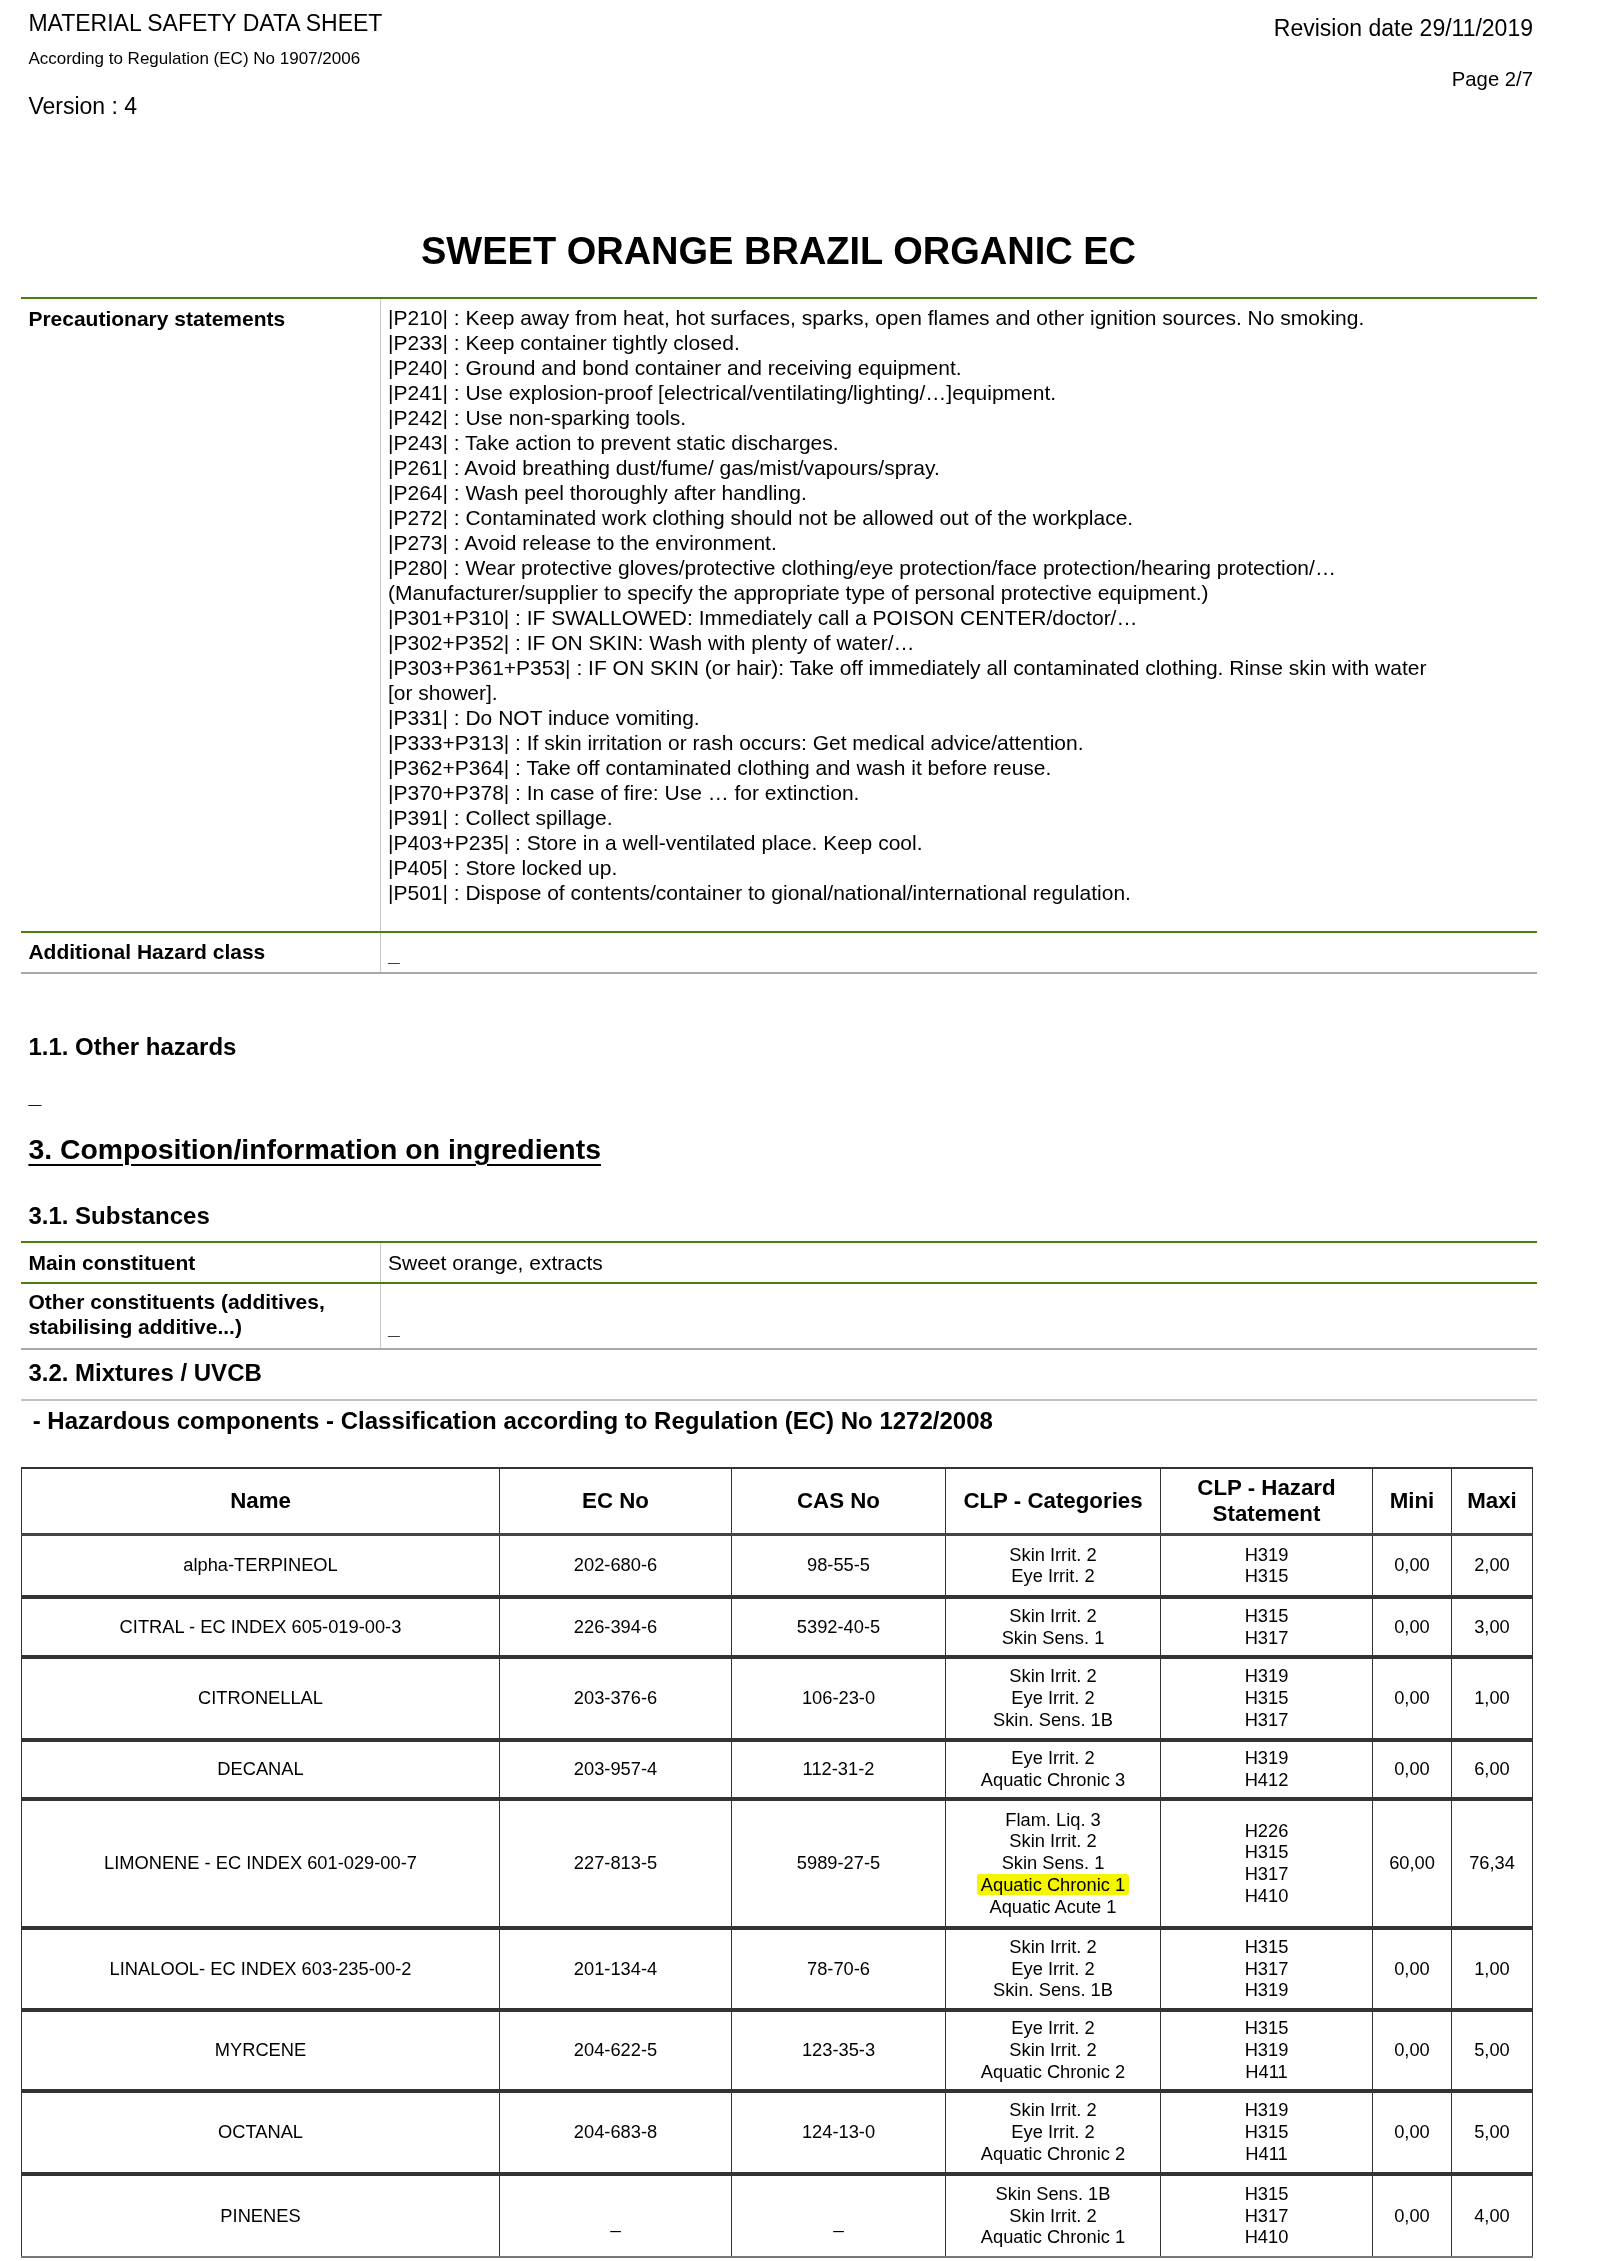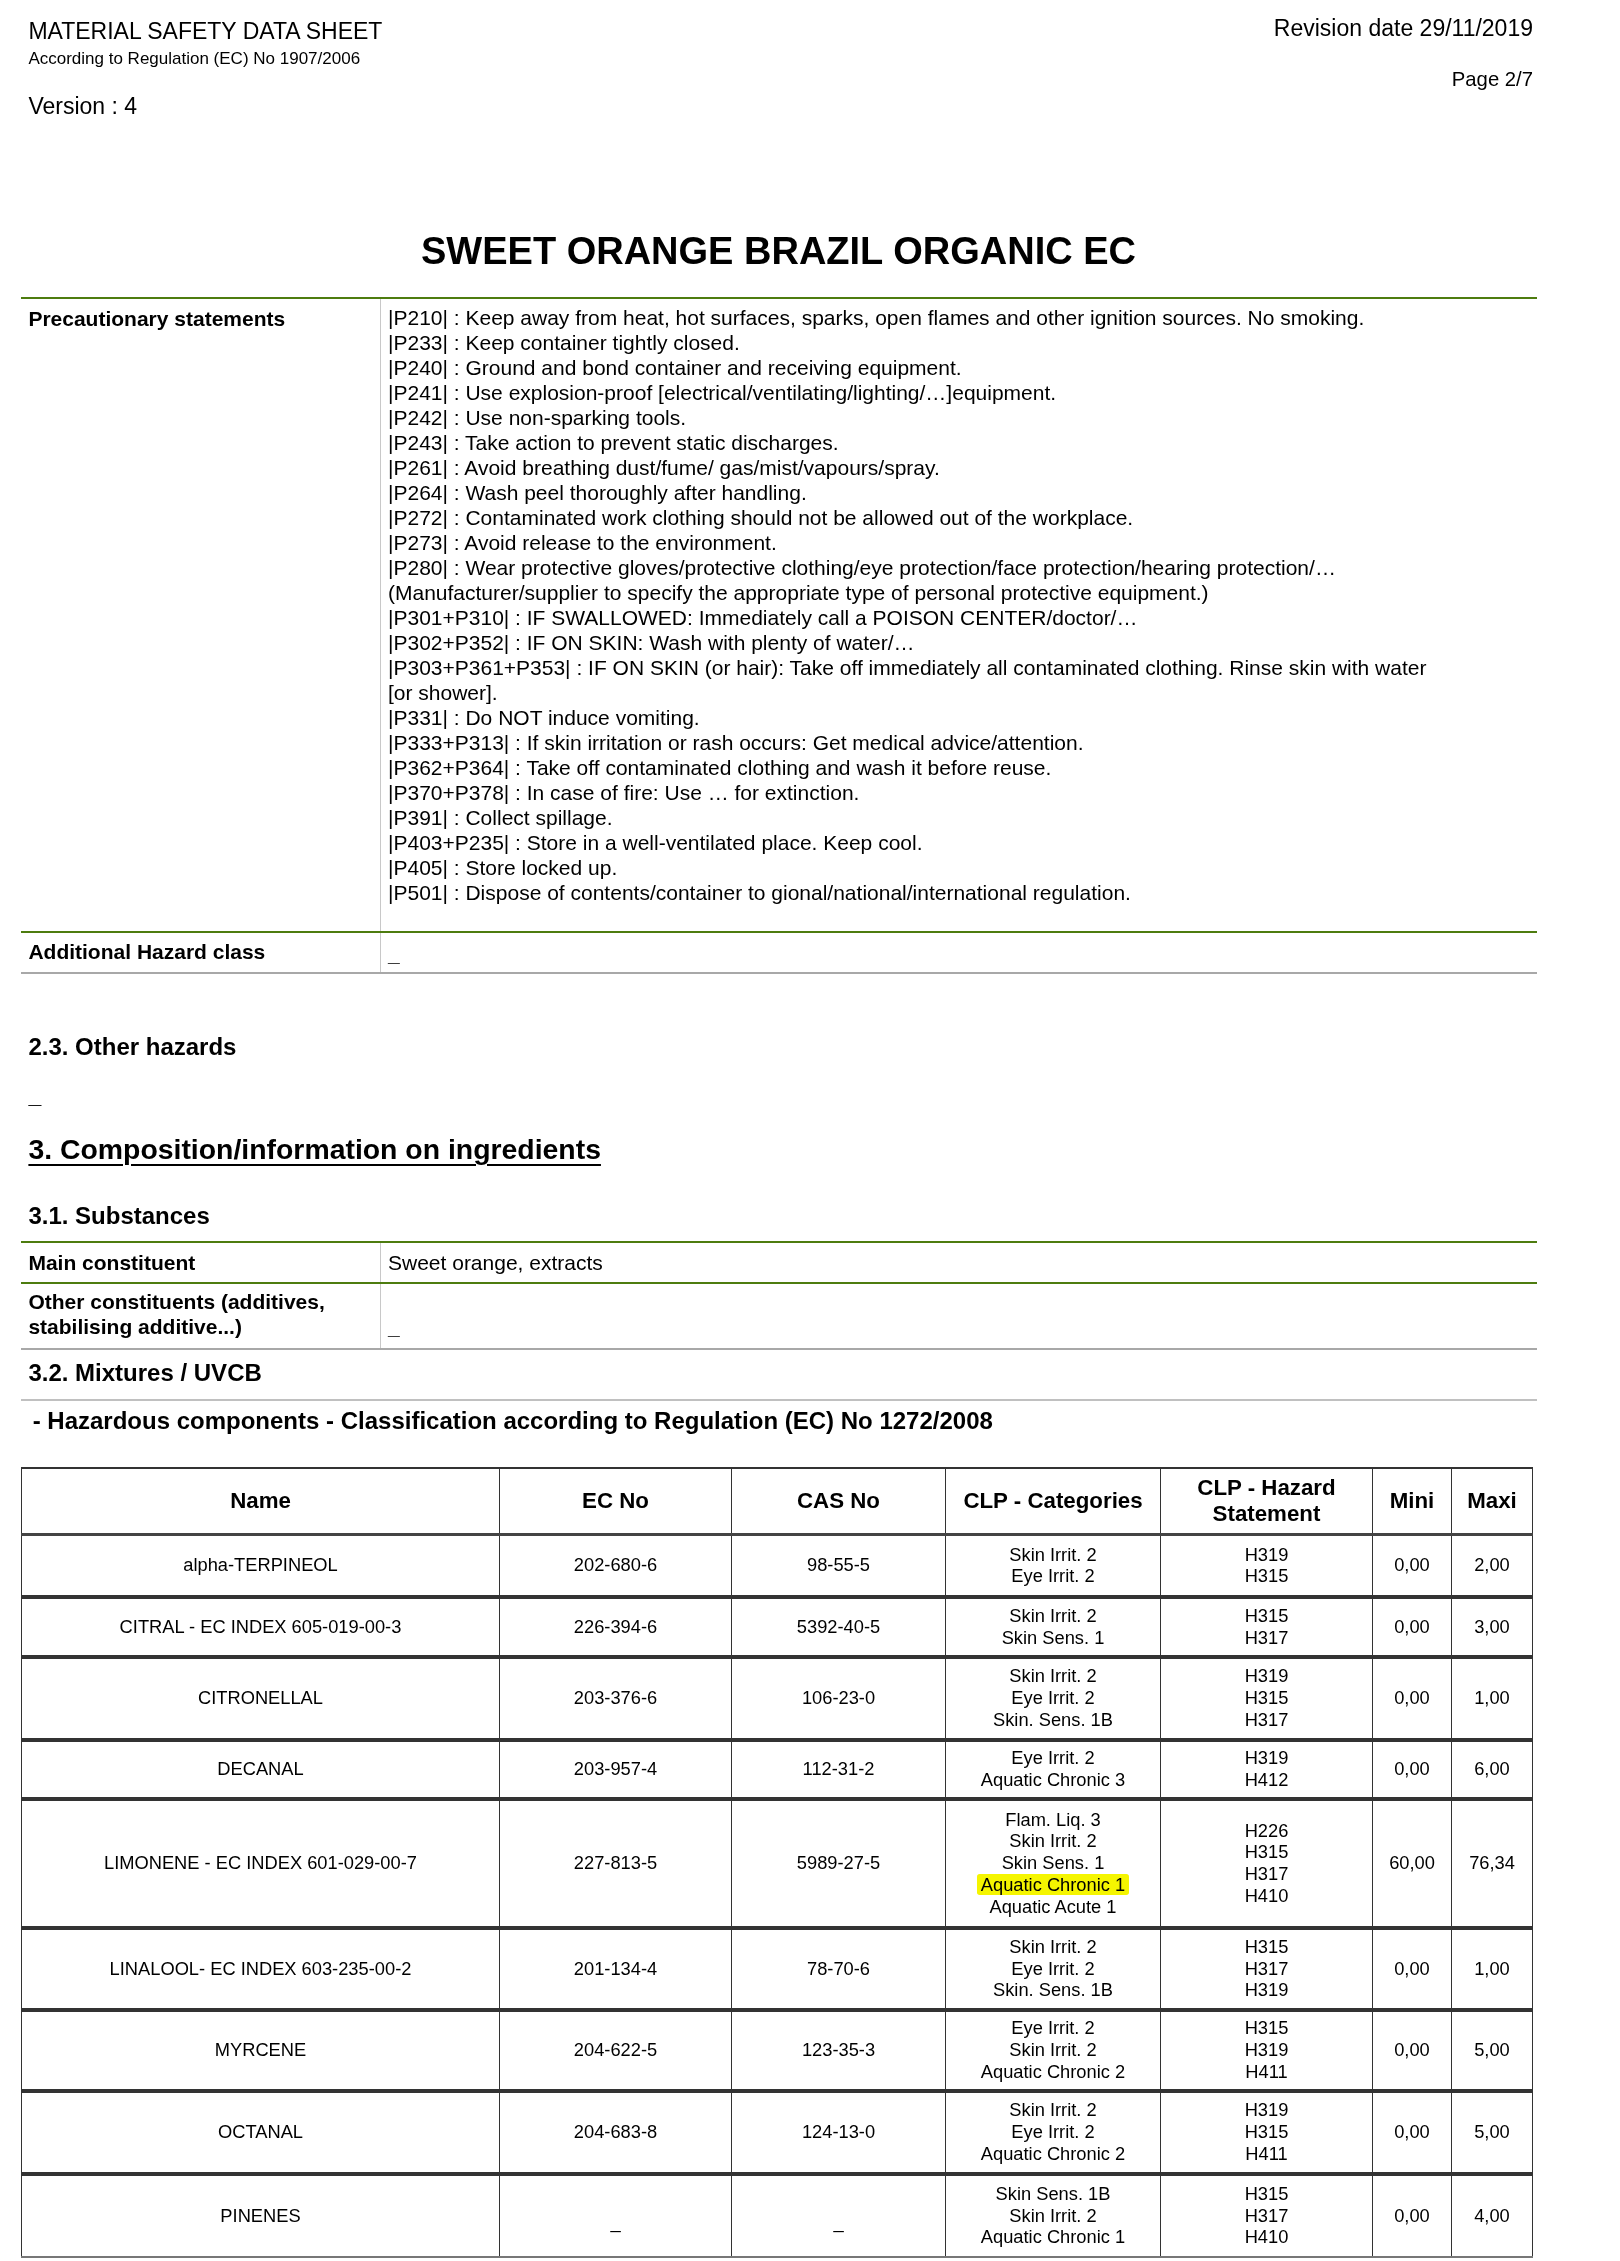--- a/index.html
+++ b/index.html
@@ -1,19 +1,19 @@
 <!DOCTYPE html>
 <html style="font-size:10.8px"><head>
 <meta charset="utf-8">
 <style>
   html, body { margin:0; padding:0; background:#ffffff; }
   body { width:1620px; height:2261px; position:relative; overflow:hidden;
          font-family:"Liberation Sans", sans-serif; color:#000; }
   .abs { position:absolute; }
-  .hdr-title { left:28.4px; top:9.5px; font-size:23px;margin-top:8px; }
+  .hdr-title { left:28.4px; top:9.5px; font-size:23px; }
   .hdr-sub { left:28.4px; top:49px; font-size:17px; }
   .hdr-ver { left:28.4px; top:93px; font-size:23px; }
   .hdr-rev { right:87px; top:15px; font-size:23px; }
   .hdr-page { right:87px; top:68px; font-size:20.3px; }
   .doc-title { left:0; width:1557px; top:230px; text-align:center; font-size:38px; font-weight:bold; }
 
   .kv { position:absolute; left:21px; width:1516px; border-top:2px solid #4d7c0f; }
   .kv.last { border-bottom:2px solid #a8a8a8; }
   .kv .k { position:absolute; left:7.4px; font-size:21px; font-weight:bold; }
   .kv .vsep { position:absolute; left:359px; top:0; bottom:0; border-left:1.4px solid #c8c8c8; }
@@ -78,21 +78,21 @@
       </ul>
   </div>
 </div>
 
 <div class="kv last" style="top:931px; height:39px;">
   <div class="k" style="top:6.8px;">Additional Hazard class</div>
   <div class="vsep"></div>
   <div class="v" style="top:8.1px; font-weight:bold;">_</div>
 </div>
 
-<div class="h2" style="top:1033px;">2.3. Other hazards</div>
+<div class="h2" style="top:1033px;">1.1. Other hazards</div>
 <div class="dash" style="left:28.4px; top:1082px;">_</div>
 
 <div class="h1" style="top:1133px;">3. Composition/information on ingredients</div>
 
 <div class="h2" style="top:1202px;">3.1. Substances</div>
 
 <div class="kv" style="top:1241px; height:41px;">
   <div class="k" style="top:8.1px;">Main constituent</div>
   <div class="vsep"></div>
   <div class="v" style="top:7.4px;">Sweet orange, extracts</div>

